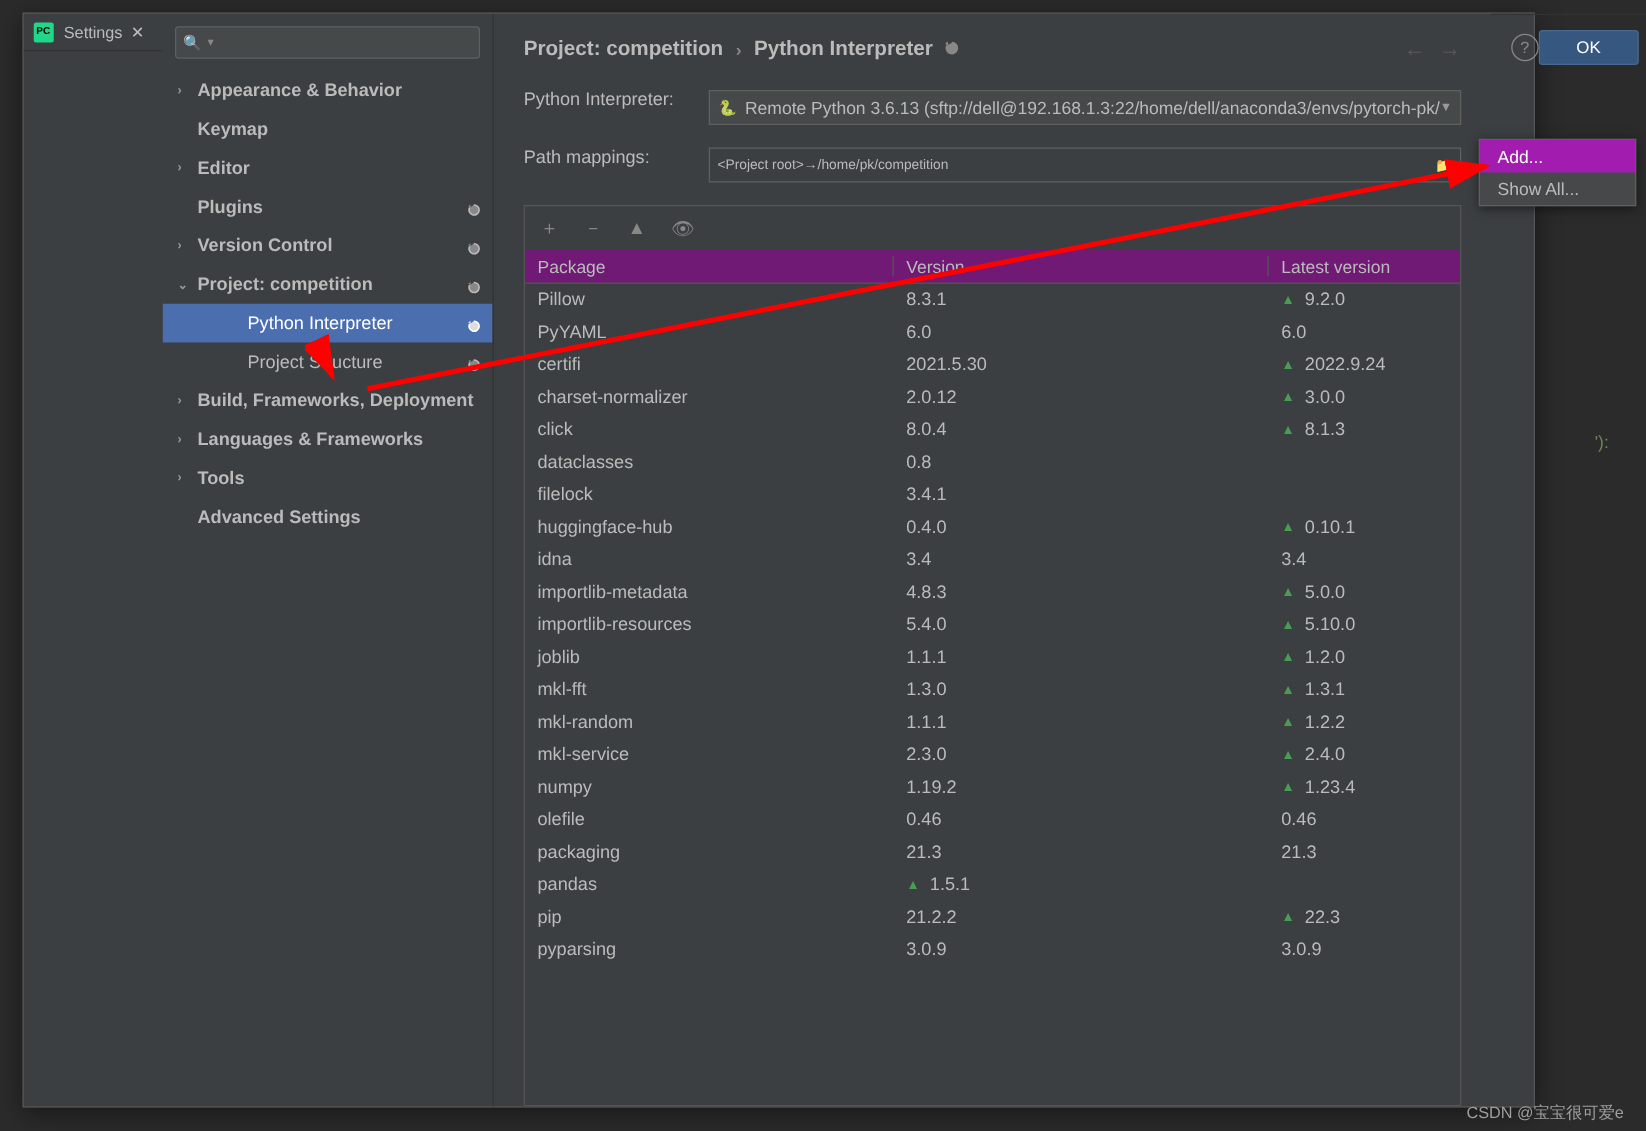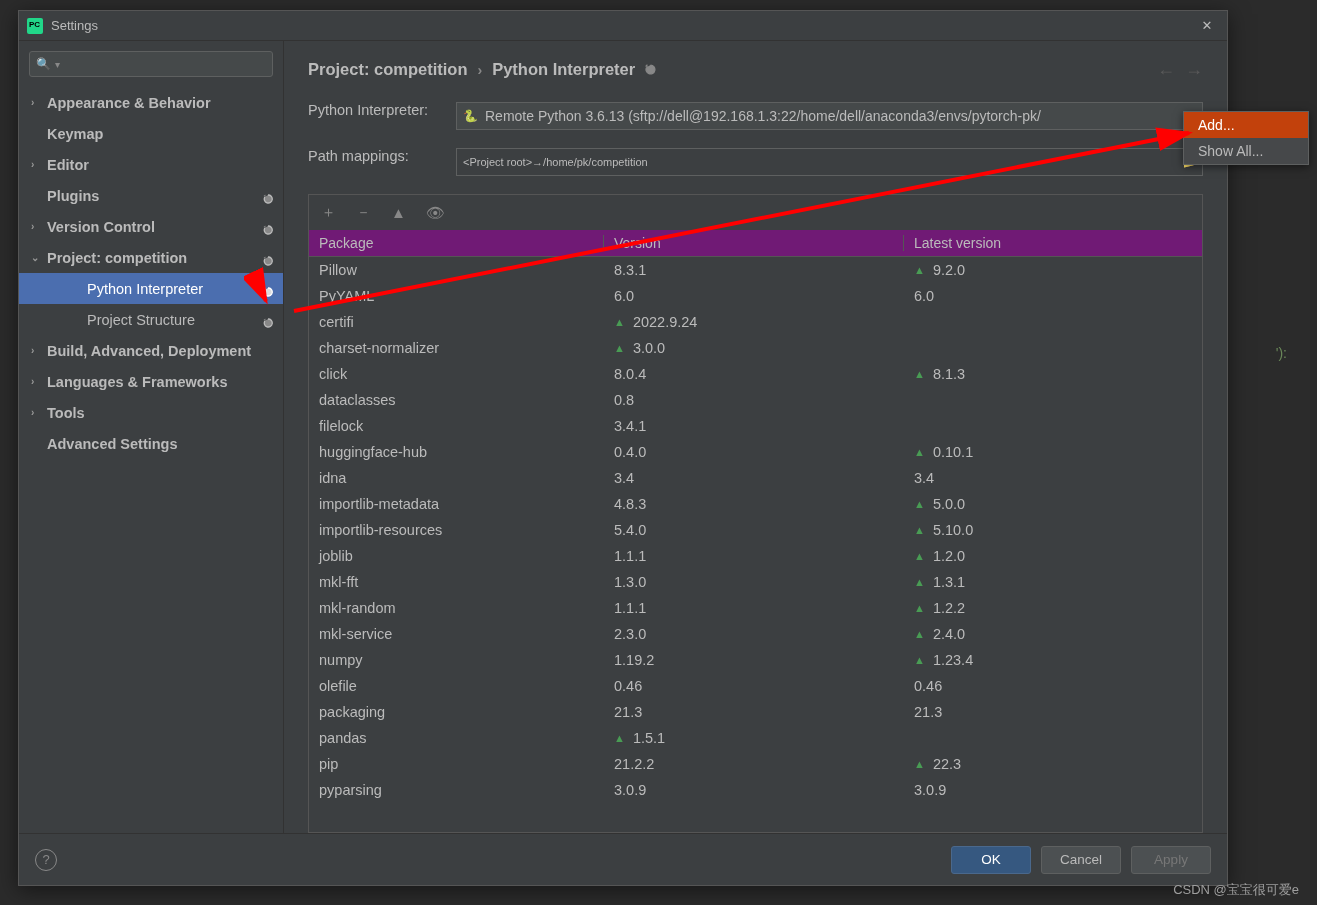--- a/index.html
+++ b/index.html
@@ -1,20 +1,20 @@
 <!DOCTYPE html>
 <html><head>
 <meta charset="utf-8">
 <style>
 * { box-sizing: border-box; margin: 0; padding: 0; font-family: "Segoe UI", Arial, sans-serif; }
 body { background: #2b2b2b; width: 1317px; height: 905px; overflow: hidden; position: relative; color: #bbbbbb; font-size: 13px; }
 .code-behind { position: absolute; right: 30px; top: 345px; color: #a9b7c6; font-family: Consolas, monospace; font-size: 14px; }
 .code-behind .str { color: #6a8759; }
 .watermark { position: absolute; right: 18px; bottom: 6px; color: #9e9e9e; font-size: 13px; z-index: 100; }
-.dialog { position: absolute; left: 18px; top: 10px; width: 1210px; height: 876px; background: #3c3f41; border: 1px solid #555; display: flex; flex-direction: column; box-shadow: 0 4px 20px rgba(0,0,0,0.5); }
+.dialog { position: absolute; left: 18px; top: 10px; width: 1210px; height: 876px; background: #3c3f41; border: 1px solid #555; display: flex; flex-direction: row; box-shadow: 0 4px 20px rgba(0,0,0,0.5); }
 .titlebar { height: 30px; display: flex; align-items: center; padding: 0 8px; border-bottom: 1px solid #323232; }
 .app-icon { width: 16px; height: 16px; background: #21d789; border-radius: 2px; margin-right: 8px; position: relative; }
 .app-icon::after { content: "PC"; position: absolute; font-size: 8px; color: #000; left: 2px; top: 2px; font-weight: bold; }
 .title-text { color: #bbbbbb; font-size: 13px; flex: 1; }
 .close-x { width: 24px; height: 24px; display: flex; align-items: center; justify-content: center; color: #bbbbbb; cursor: pointer; }
 .dialog-body { flex: 1; display: flex; min-height: 0; }
 .sidebar { width: 265px; border-right: 1px solid #323232; display: flex; flex-direction: column; padding-top: 10px; }
 .search-box { margin: 0 10px 10px 10px; height: 26px; background: #45494a; border: 1px solid #5e6060; border-radius: 3px; display: flex; align-items: center; padding: 0 6px; }
 .search-box .mag { color: #888; font-size: 12px; }
 .tree { flex: 1; overflow: auto; }
@@ -58,21 +58,21 @@
 .pkg-body::-webkit-scrollbar-track { background: #3c3f41; }
 .pkg-body::-webkit-scrollbar-thumb { background: #5e6060; border-radius: 0; }
 .footer { height: 52px; border-top: 1px solid #323232; display: flex; align-items: center; padding: 0 16px; }
 .help-icon { width: 22px; height: 22px; border: 1.5px solid #888; border-radius: 50%; display: flex; align-items: center; justify-content: center; color: #888; font-size: 13px; cursor: pointer; }
 .footer-buttons { margin-left: auto; display: flex; gap: 10px; }
 .btn { min-width: 80px; height: 28px; border: 1px solid #5e6060; background: #4c5052; color: #bbbbbb; display: flex; align-items: center; justify-content: center; font-size: 13.5px; cursor: pointer; border-radius: 3px; }
 .btn.primary { background: #365880; border-color: #4a688c; color: #fff; }
 .btn.disabled { color: #777; cursor: default; }
 .popup-menu { position: absolute; right: -82px; top: 100px; width: 126px; background: #46484a; border: 1px solid #5e6060; box-shadow: 0 2px 8px rgba(0,0,0,0.5); z-index: 50; }
 .popup-item { height: 26px; display: flex; align-items: center; padding: 0 14px; color: #bbbbbb; font-size: 14px; cursor: pointer; }
-.popup-item.sel { background: #c2410c; color: #fff; }
+.popup-item.sel { background: #a21caf; color: #fff; }
 .arrow-svg { position: absolute; left: 225px; top: 110px; width: 960px; height: 200px; pointer-events: none; z-index: 60; }
 .reset-icon-svg { fill: #888; }
 .tree-item.selected .reset-icon-svg { fill: #dcdcdc; }
 </style>
 </head>
 <body>
 
 <div class="code-behind"><span class="str">'):</span></div>
 
 <div class="dialog">
@@ -136,21 +136,21 @@
           <div class="tree-item subsub">
             <span class="chev blank">·</span>
             <span>Project Structure</span>
             <span class="reset-dot"><svg viewBox="0 0 10 10">
                 <path class="reset-icon-svg" d="M5 1 A4 4 0 1 1 1.8 3" fill="none" stroke="currentColor" stroke-width="1.3"></path>
                 <path class="reset-icon-svg" d="M0.5 2 L2.3 0.5 L2.6 3 Z"></path>
               </svg></span>
           </div>
           <div class="tree-item bold">
             <span class="chev">›</span>
-            <span>Build, Advanced, Deployment</span>
+            <span>Build, Frameworks, Deployment</span>
           </div>
           <div class="tree-item bold">
             <span class="chev">›</span>
             <span>Languages &amp; Frameworks</span>
           </div>
           <div class="tree-item bold">
             <span class="chev">›</span>
             <span>Tools</span>
           </div>
           <div class="tree-item bold">
@@ -215,27 +215,29 @@
             </div>
             <div class="pkg-row">
               <div class="col-pkg">PyYAML</div>
               <div class="col-ver">6.0</div>
               <div class="col-lat">
                 <span>6.0</span>
               </div>
             </div>
             <div class="pkg-row">
               <div class="col-pkg">certifi</div>
+              <div class="col-ver">2021.5.30</div>
               <div class="col-lat">
                 <span class="up-arrow">▲</span>
                 <span>2022.9.24</span>
               </div>
             </div>
             <div class="pkg-row">
               <div class="col-pkg">charset-normalizer</div>
+              <div class="col-ver">2.0.12</div>
               <div class="col-lat">
                 <span class="up-arrow">▲</span>
                 <span>3.0.0</span>
               </div>
             </div>
             <div class="pkg-row">
               <div class="col-pkg">click</div>
               <div class="col-ver">8.0.4</div>
               <div class="col-lat">
                 <span class="up-arrow">▲</span>

